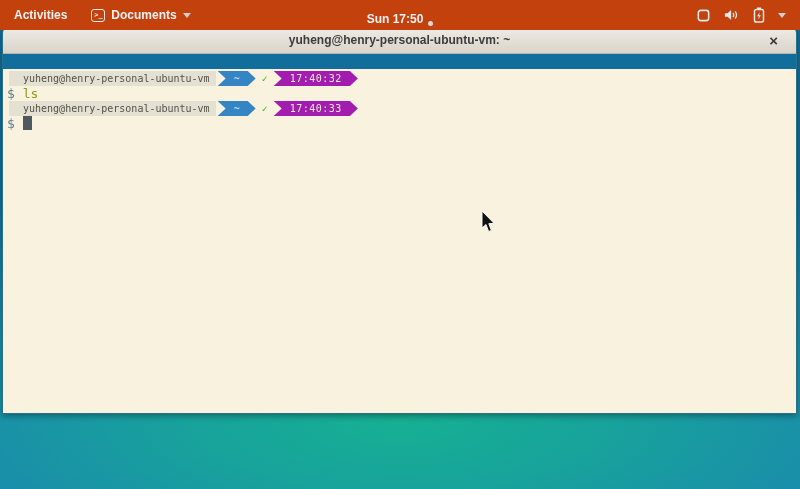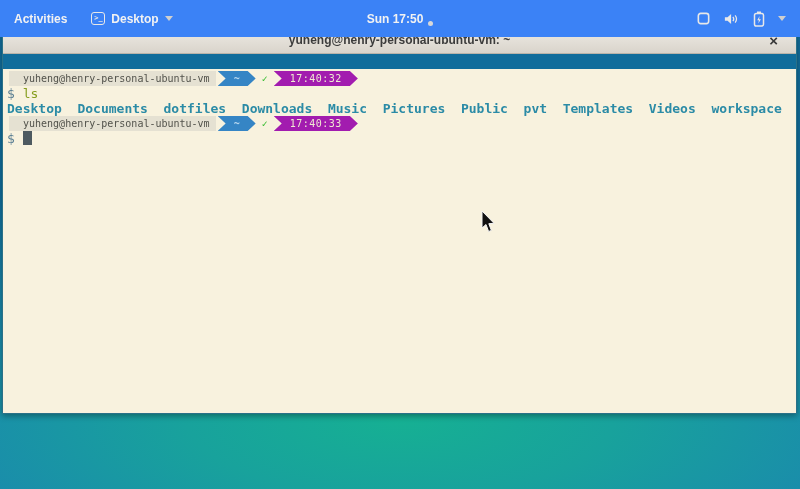--- a/index.html
+++ b/index.html
@@ -5,21 +5,21 @@
   * { margin:0; padding:0; box-sizing:border-box; }
   html,body { width:800px; height:489px; overflow:hidden; }
   body {
     font-family:"Liberation Sans", sans-serif;
     background: radial-gradient(ellipse 95% 55% at 50% 86%, #16b093 0%, #18a29c 28%, #1a8cab 60%, #116d9b 100%);
     position:relative;
   }
 
   
   .topbar {
-    height:37px; background:#3b82f6; color:#f2f2f2;
+    height:30px; background:#c2410c; color:#f2f2f2;
     display:flex; align-items:center; justify-content:space-between;
     font-size:12px; font-weight:bold; position:relative; z-index:5;
   }
   .topbar-left { display:flex; align-items:center; height:100%; }
   .activities { padding:0 14px; display:flex; align-items:center; height:100%; }
   .appmenu { display:flex; align-items:center; gap:6px; padding:0 10px; height:100%; }
   .term-glyph {
     width:14px; height:13px; border:1.5px solid #e8e8e8; border-radius:3px;
     font-size:7px; line-height:10px; text-align:left; padding-left:2px;
     color:#e8e8e8; font-family:"DejaVu Sans Mono", monospace; font-weight:bold;
@@ -79,21 +79,21 @@
 </head>
 <body>
 
 <div class="topbar">
   <div class="topbar-left">
     <div class="activities">
       <span>Activities</span>
     </div>
     <div class="appmenu">
       <span class="term-glyph">&gt;_</span>
-      <span>Desktop</span>
+      <span>Documents</span>
       <span class="caret-down"></span>
     </div>
   </div>
 
   <div class="topbar-center">
     <span>Sun 17:50</span>
     <span class="clock-dot"></span>
   </div>
 
   <div class="topbar-right">
@@ -124,21 +124,20 @@
 
     <div class="prompt-line">
       <span class="seg seg-user">yuheng@henry-personal-ubuntu-vm</span>
       <span class="seg seg-cwd seg-arrowed">~</span>
       <span class="seg seg-check">✓</span>
       <span class="seg seg-time seg-arrowed">17:40:32</span>
     </div>
 
     <div class="term-line"><span class="cmd-prompt">$</span> <span class="cmd-text">ls</span></div>
 
-    <div class="term-line dir-list">Desktop  Documents  dotfiles  Downloads  Music  Pictures  Public  pvt  Templates  Videos  workspace</div>
 
     <div class="prompt-line">
       <span class="seg seg-user">yuheng@henry-personal-ubuntu-vm</span>
       <span class="seg seg-cwd seg-arrowed">~</span>
       <span class="seg seg-check">✓</span>
       <span class="seg seg-time seg-arrowed">17:40:33</span>
     </div>
 
     <div class="term-line"><span class="cmd-prompt">$</span> <span class="cursor-block"></span></div>
 

